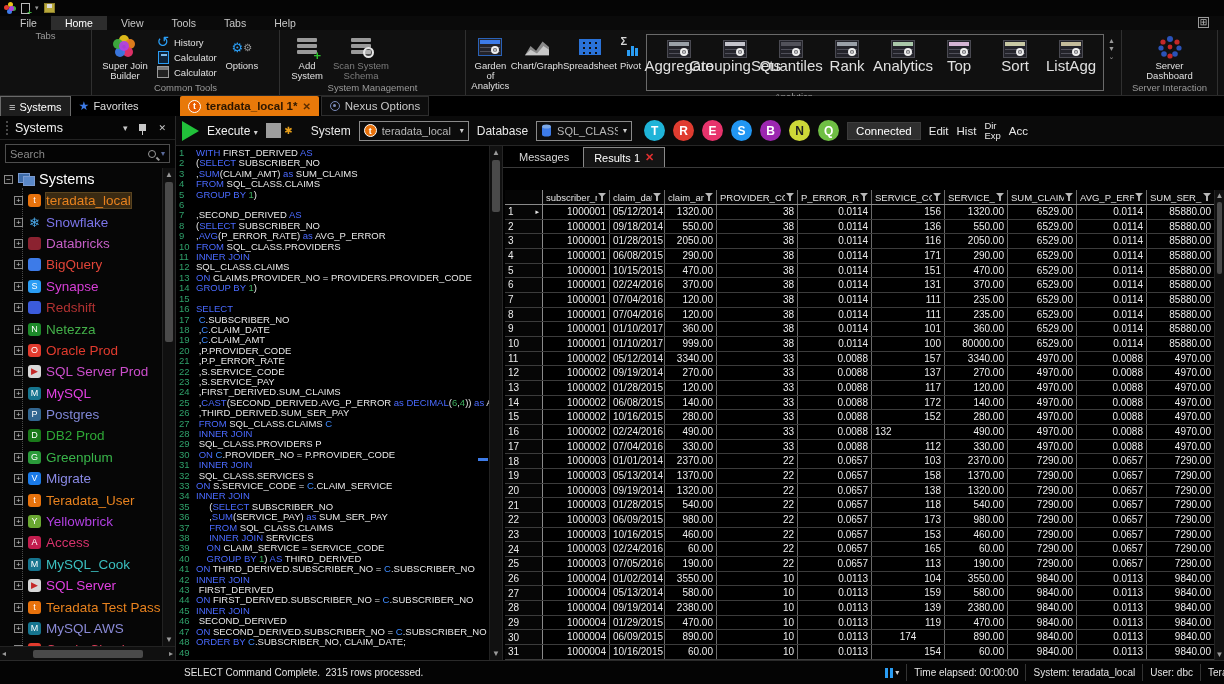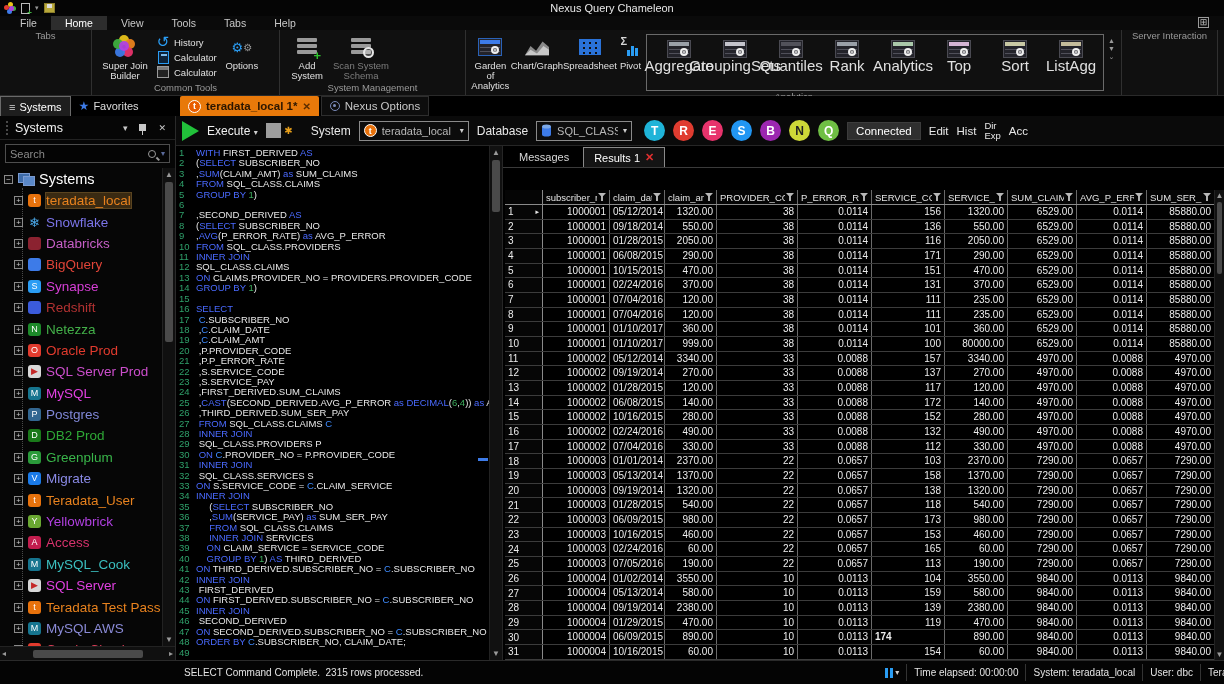--- a/index.html
+++ b/index.html
@@ -199,21 +199,20 @@
         <i style="left:0;top:3px;background:#e23b2e"></i>
           <i style="left:4px;top:0;background:#e8c21a"></i>
         <i style="left:7px;top:4px;background:#3fae3f"></i>
           <i style="left:3px;top:7px;background:#3d7be8"></i>
         <i style="left:5px;top:4px;background:#b040e0"></i>
       </span>
       <span class="qa-page"></span>
       <span class="qa-caret">▾</span>
       <span class="qa-save"></span>
     </div>
-    <div class="tb-title">Nexus Query Chameleon</div>
   </div>
 
   <div id="menubar">
       <div class="mitem">File</div>
       <div class="mitem active">Home</div>
       <div class="mitem">View</div>
       <div class="mitem">Tools</div>
       <div class="mitem">Tabs</div>
       <div class="mitem">Help</div>
     </div>
@@ -393,20 +392,38 @@
         <div id="an-scroll">
           <span>▲</span>
           <span>▼</span>
           <span>⌄</span>
         </div>
       </div>
       <div class="rlabel">Analytics</div>
     </div>
 
     <div class="rgroup" style="width:96px">
+      <div class="rbody" style="justify-content:center">
+        <div class="bigbtn wide">
+          <span class="ric">
+            <svg class="dash-ic" viewBox="0 0 24 24">
+              <circle cx="12" cy="4" r="3" fill="#2a52b8"></circle>
+                <circle cx="19" cy="7" r="2.6" fill="#c42828"></circle>
+              <circle cx="21" cy="13" r="2.6" fill="#2a52b8"></circle>
+                <circle cx="17" cy="19" r="2.8" fill="#2a52b8"></circle>
+              <circle cx="12" cy="21" r="2.6" fill="#c42828"></circle>
+                <circle cx="6" cy="19" r="2.8" fill="#2a52b8"></circle>
+              <circle cx="3" cy="13" r="2.6" fill="#2a52b8"></circle>
+                <circle cx="5" cy="7" r="2.6" fill="#c42828"></circle>
+              <circle cx="12" cy="12" r="2.4" fill="#c42828"></circle>
+            </svg>
+          </span>
+          <span>Server Dashboard</span>
+        </div>
+      </div>
       <div class="rlabel">Server Interaction</div>
       <span id="ribbon-expand">⊞</span>
     </div>
   </div>
 
   <div id="dock-tabs">
     <div class="dtab active">
       <span class="lines">≡</span>
       <span>Systems</span>
     </div>
@@ -958,21 +975,21 @@
           </div>
           <div class="grow">
             <div class="gcell rowhdr">
               <span>16</span>
             </div>
             <div class="gcell" style="width: 67px; text-align: right;">1000002</div>
             <div class="gcell" style="width: 55px; text-align: left;">02/24/2016</div>
             <div class="gcell" style="width: 52px; text-align: right;">490.00</div>
             <div class="gcell" style="width: 81px; text-align: right;">33</div>
             <div class="gcell" style="width: 74px; text-align: right;">0.0088</div>
-            <div class="gcell" style="width: 73px; text-align: right;">132</div>
+            <div class="gcell" style="width: 73px; text-align: left;">132</div>
             <div class="gcell" style="width: 63px; text-align: right;">490.00</div>
             <div class="gcell" style="width: 69px; text-align: right;">4970.00</div>
             <div class="gcell" style="width: 70px; text-align: right;">0.0088</div>
             <div class="gcell" style="width: 68px; text-align: right;">4970.00</div>
           </div>
           <div class="grow">
             <div class="gcell rowhdr">
               <span>17</span>
             </div>
             <div class="gcell" style="width: 67px; text-align: right;">1000002</div>
@@ -1168,21 +1185,21 @@
           </div>
           <div class="grow">
             <div class="gcell rowhdr">
               <span>30</span>
             </div>
             <div class="gcell" style="width: 67px; text-align: right;">1000004</div>
             <div class="gcell" style="width: 55px; text-align: left;">06/09/2015</div>
             <div class="gcell" style="width: 52px; text-align: right;">890.00</div>
             <div class="gcell" style="width: 81px; text-align: right;">10</div>
             <div class="gcell" style="width: 74px; text-align: right;">0.0113</div>
-            <div class="gcell" style="width: 73px; text-align: left; font-weight: bold;">174</div>
+            <div class="gcell" style="width: 73px; text-align: center;">174</div>
             <div class="gcell" style="width: 63px; text-align: right;">890.00</div>
             <div class="gcell" style="width: 69px; text-align: right;">9840.00</div>
             <div class="gcell" style="width: 70px; text-align: right;">0.0113</div>
             <div class="gcell" style="width: 68px; text-align: right;">9840.00</div>
           </div>
           <div class="grow">
             <div class="gcell rowhdr">
               <span>31</span>
             </div>
             <div class="gcell" style="width: 67px; text-align: right;">1000004</div>

